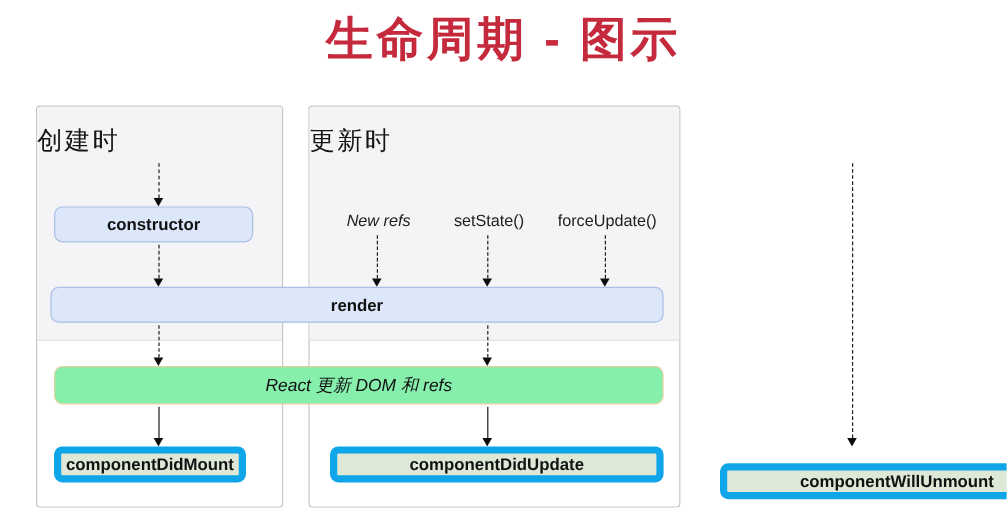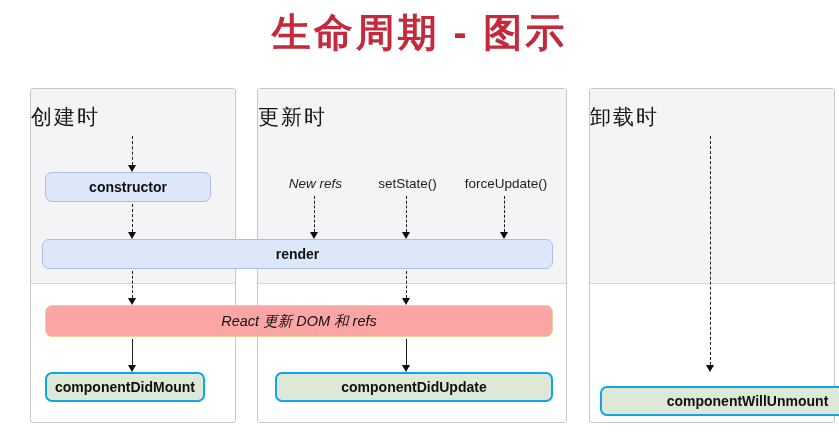--- a/index.html
+++ b/index.html
@@ -33,22 +33,22 @@
   .p2{left:257px;width:310px;}
   .p3{left:589px;width:246px;}
   
   .node{
     position:absolute;box-sizing:border-box;
     display:flex;align-items:center;justify-content:center;
     border-radius:7px;font-size:14px;color:#111;
     z-index:5;
   }
   .node.blue{background:#dce7fa;border:1px solid #a9bfe6;font-weight:bold;}
-  .node.yellow{background:#fca5a5;border:1px solid #e3d29e;font-style:italic;font-size:14.5px;}
-  .node.green{background:#dde8d7;border:2px solid #0ea5e9;font-weight:bold;}
+  .node.yellow{background:#86efac;border:1px solid #e3d29e;font-style:italic;font-size:14.5px;}
+  .node.green{background:#dde8d7;border:6px solid #0ea5e9;font-weight:bold;}
   .n-constructor{left:45px;top:172px;width:166px;height:30px;}
   .n-render{left:42px;top:239px;width:511px;height:30px;}
   .n-react{left:45px;top:305px;width:508px;height:32px;}
   .n-didmount{left:45px;top:372px;width:160px;height:30px;}
   .n-didupdate{left:275px;top:372px;width:278px;height:30px;}
   .n-willunmount{left:600px;top:386px;width:251px;height:30px;padding-left:44px;}
   
   .trigger{
     position:absolute;top:176px;font-size:13.5px;color:#202020;
     text-align:center;z-index:4;
@@ -98,25 +98,20 @@
       <div class="panel-header">创建时</div>
     </div>
   </div>
 
   <div class="panel p2">
     <div class="panel-top">
       <div class="panel-header">更新时</div>
     </div>
   </div>
 
-  <div class="panel p3">
-    <div class="panel-top">
-      <div class="panel-header">卸载时</div>
-    </div>
-  </div>
 
   <div class="trigger t-newprops">New refs</div>
   <div class="trigger t-setstate">setState()</div>
   <div class="trigger t-forceupdate">forceUpdate()</div>
 
   <div class="arrow a1"></div>
   <div class="arrow a2"></div>
   <div class="arrow a3"></div>
   <div class="arrow a4 solid"></div>
   <div class="arrow a5"></div>

